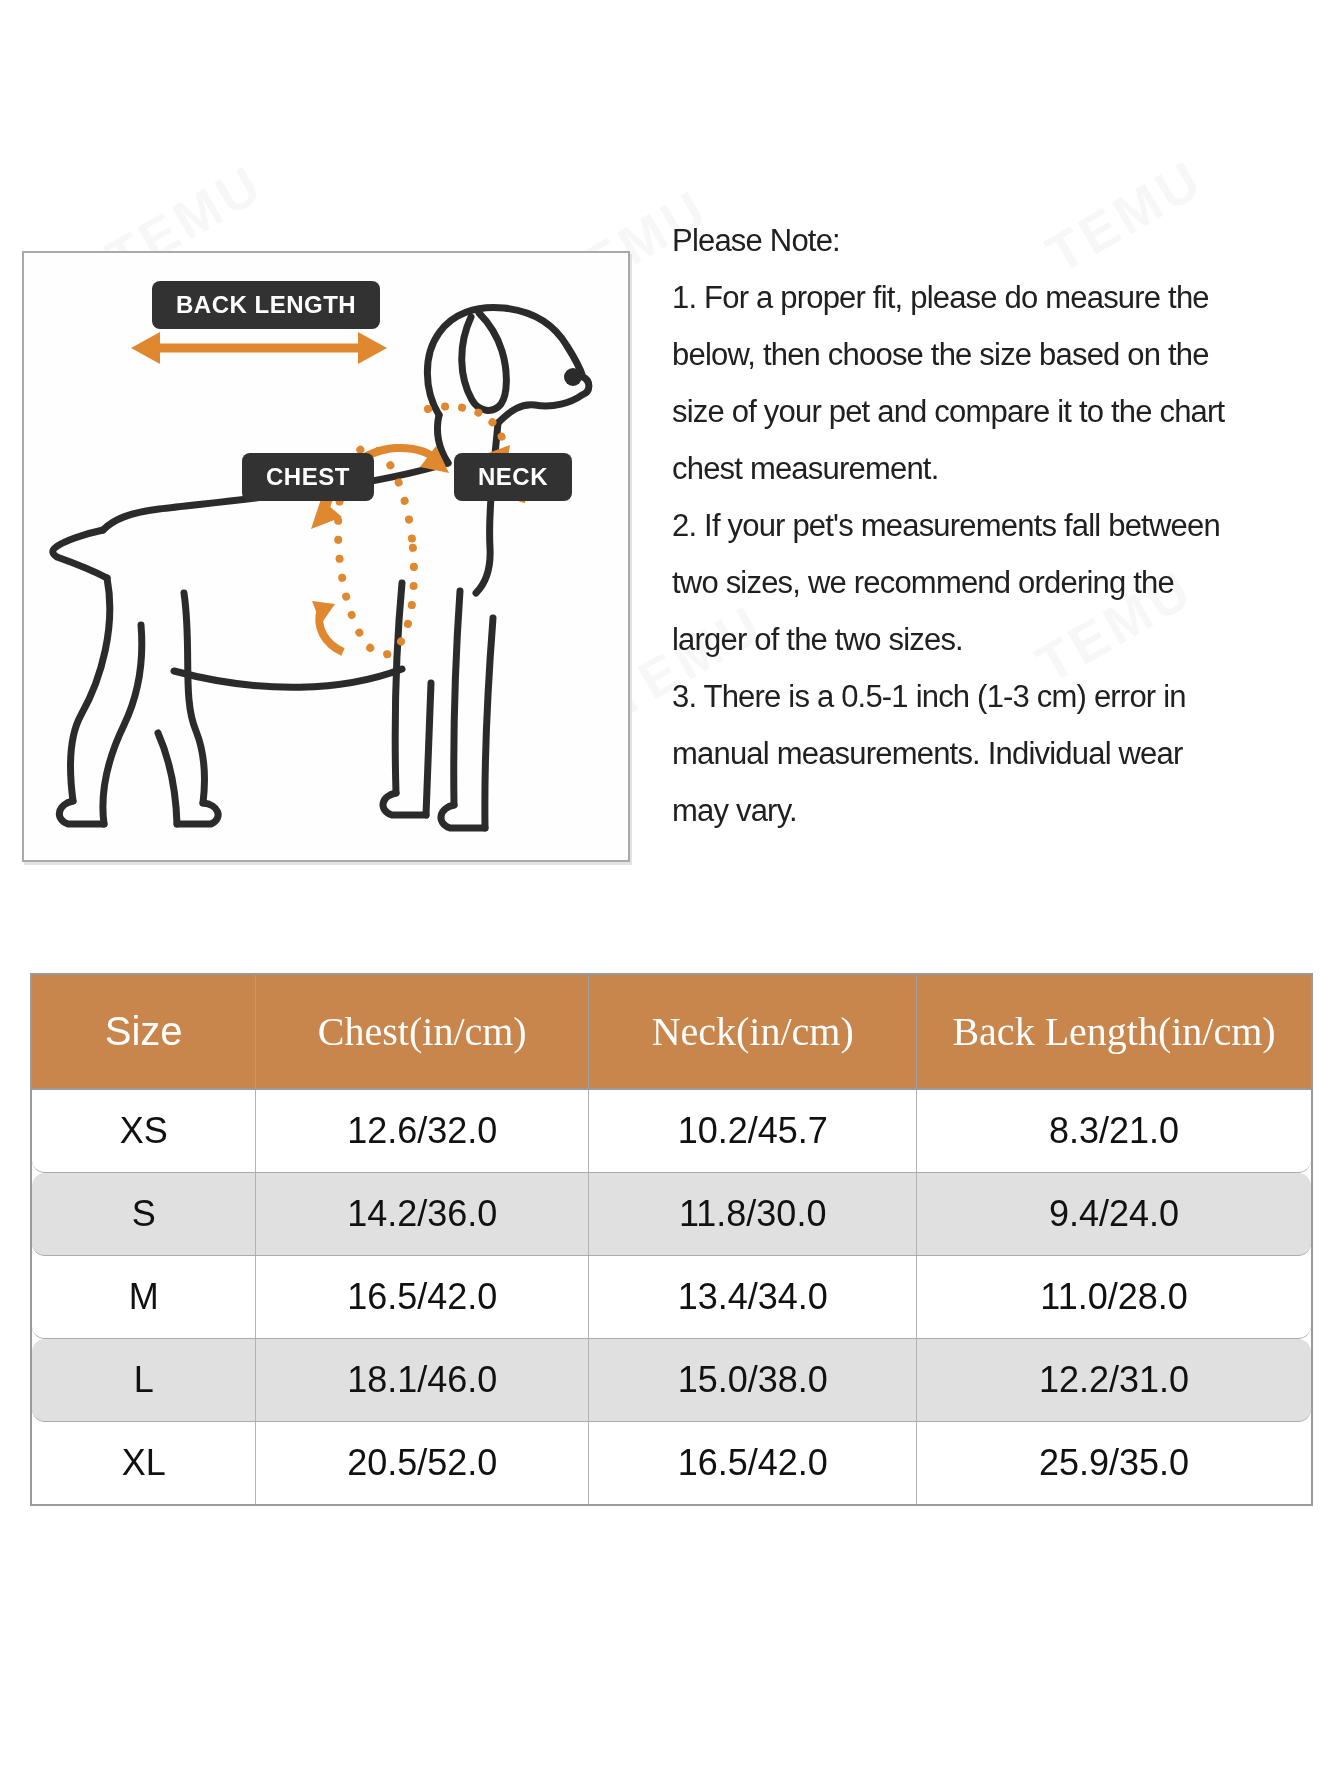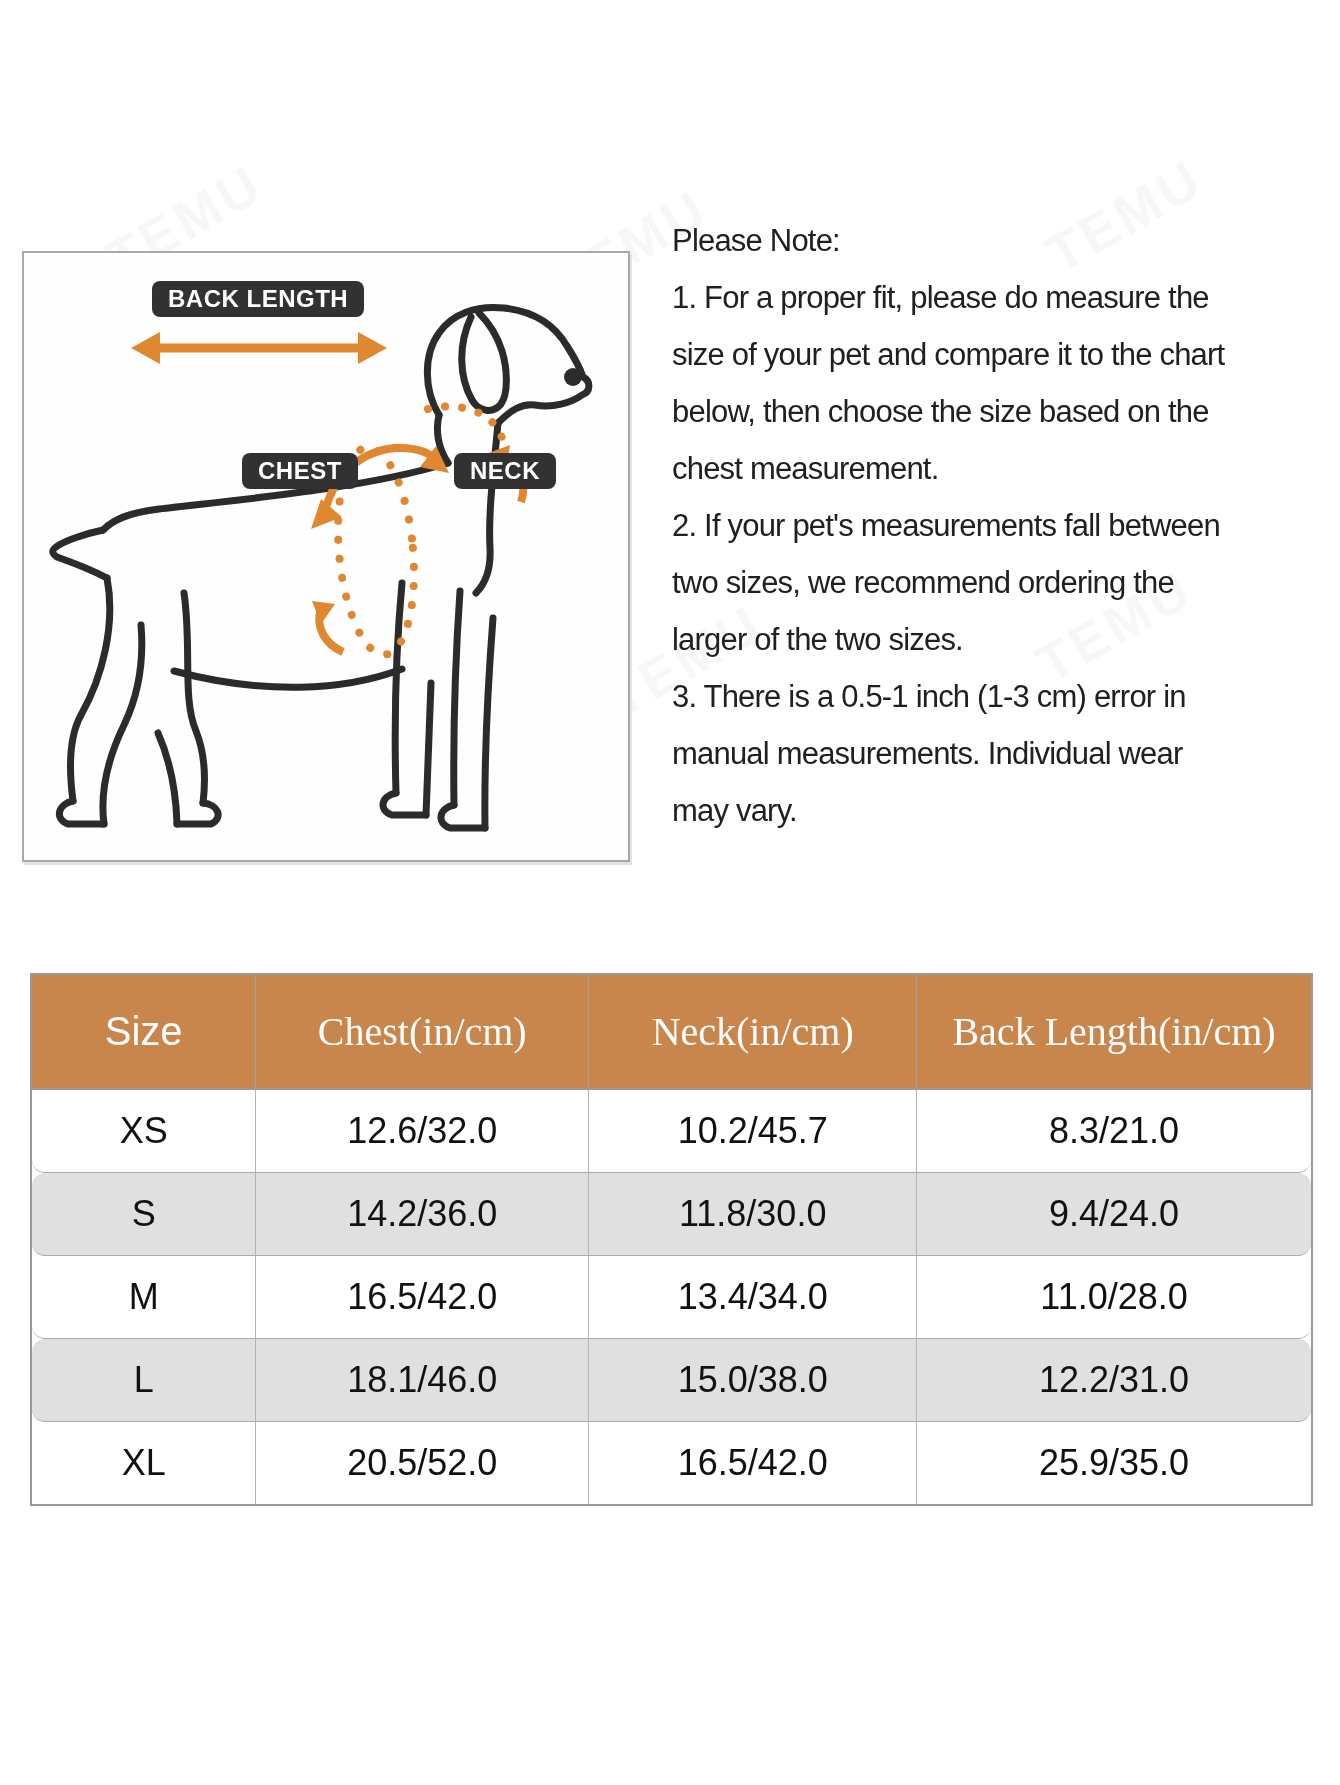--- a/index.html
+++ b/index.html
@@ -19,21 +19,21 @@
   .dog-box{
     position:absolute;left:22px;top:251px;width:608px;height:611px;
     background:#fefefe;border:2px solid #a9a9a9;box-shadow:2px 3px 0 #e2e2e2;
     box-sizing:border-box;
   }
   .dog-box svg{position:absolute;left:0;top:0;width:604px;height:607px;}
   .badge{
     position:absolute;background:#323232;color:#ffffff;border-radius:8px;
     font-weight:bold;font-size:24px;letter-spacing:0.5px;
     display:flex;align-items:center;justify-content:center;
-    height:36px;padding:0 16px;box-sizing:border-box;z-index:3;
+    height:48px;padding:0 24px;box-sizing:border-box;z-index:3;
   }
   .badge.back-length{left:128px;top:28px;}
   .badge.chest{left:218px;top:200px;}
   .badge.neck{left:430px;top:200px;}
 
   
   .notes{position:absolute;left:672px;top:212px;width:662px;color:#202020;}
   .notes .line{
     font-size:31px;line-height:57px;letter-spacing:-0.8px;white-space:nowrap;
   }
@@ -139,23 +139,23 @@
     <div class="badge chest">CHEST</div>
     <div class="badge neck">NECK</div>
   </div>
 
   <div class="notes">
     <div class="line">Please Note:</div>
     <div>
 
         <div class="line">1. For a proper fit, please do measure the</div>
 
+        <div class="line">below, then choose the size based on the</div>
+
         <div class="line">size of your pet and compare it to the chart</div>
-
-        <div class="line">below, then choose the size based on the</div>
 
         <div class="line">chest measurement.</div>
 
         <div class="line">2. If your pet's measurements fall between</div>
 
         <div class="line">two sizes, we recommend ordering the</div>
 
         <div class="line">larger of the two sizes.</div>
 
         <div class="line">3. There is a 0.5-1 inch (1-3 cm) error in</div>

